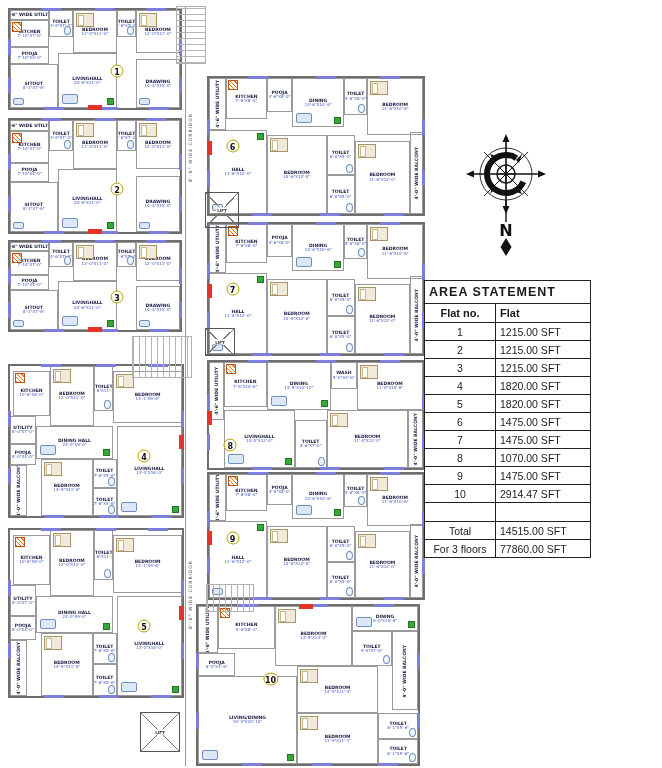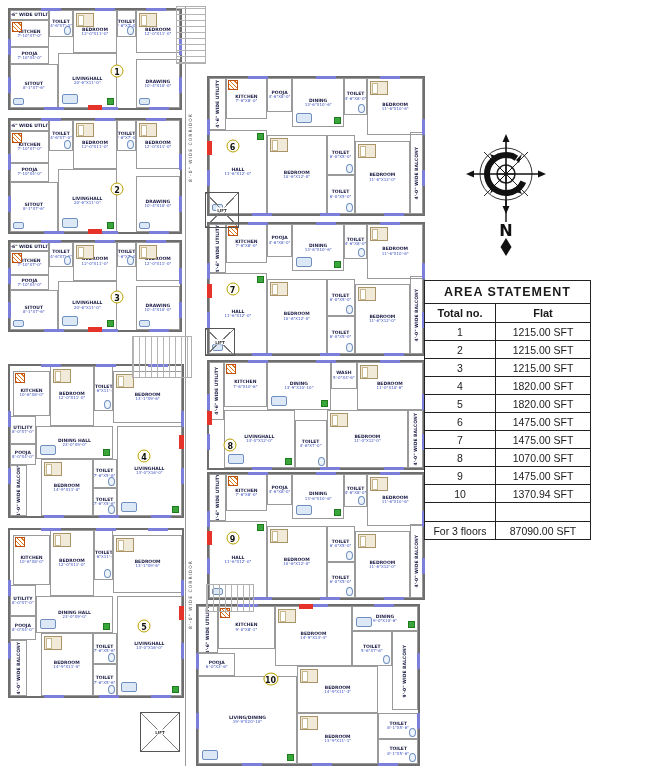--- a/index.html
+++ b/index.html
@@ -30,21 +30,21 @@
      linear-gradient(to top right,transparent calc(50% - 0.5px),#777 calc(50% - 0.5px),#777 calc(50% + 0.5px),transparent calc(50% + 0.5px)),
      linear-gradient(to bottom right,transparent calc(50% - 0.5px),#777 calc(50% - 0.5px),#777 calc(50% + 0.5px),transparent calc(50% + 0.5px));}
   .lift span{position:absolute;left:50%;top:50%;transform:translate(-50%,-50%);background:#fff;
      font-size:4px;font-weight:700;color:#333;padding:0 1px;}
   .cor-label{position:absolute;writing-mode:vertical-rl;transform:rotate(180deg);font-size:4.5px;
      letter-spacing:1px;color:#444;white-space:nowrap;}
   .corline{position:absolute;width:1px;background:#9a9a9a;}
   
   #area-table{position:absolute;left:424px;top:280px;width:167px;border-collapse:collapse;
      font-family:"Liberation Sans",sans-serif;color:#1a1a1a;background:#fff;}
-  #area-table td,#area-table th{border:1px solid #222;padding:0 4px;height:17px;font-size:10.5px;text-align:center;}
+  #area-table td,#area-table th{border:1px solid #222;padding:0 4px;height:17px;font-size:10.5px;text-align:left;}
   #area-table .title{font-size:12.5px;font-weight:700;height:22px;letter-spacing:1px;}
   #area-table .hdr{font-size:11px;font-weight:700;height:18px;}
   #area-table .lft{text-align:center;width:62px;}
   #area-table .blank td{height:18px;}
   #compass{position:absolute;left:464px;top:130px;}
 </style>
 </head>
 <body>
 
 <div id="canvas">
@@ -776,21 +776,21 @@
     <text x="42" y="106" text-anchor="middle" font-size="16" font-weight="bold" font-family="DejaVu Sans, sans-serif" fill="#111">N</text>
     <polygon points="42,108 47.5,117 42,126 36.5,117" fill="#111"></polygon>
   </svg>
 
   <table id="area-table">
     <tbody>
       <tr>
           <td class="title" colspan="2">AREA STATEMENT</td>
         </tr>
       <tr>
-        <th class="hdr lft">Total no.</th>
+        <th class="hdr lft">Flat no.</th>
         <th class="hdr">Flat</th>
       </tr>
       </tbody>
       <tbody id="area-rows">
         <tr>
           <td class="lft">1</td>
           <td>1215.00 SFT</td>
         </tr>
         <tr>
           <td class="lft">2</td>
@@ -819,28 +819,32 @@
         <tr>
           <td class="lft">8</td>
           <td>1070.00 SFT</td>
         </tr>
         <tr>
           <td class="lft">9</td>
           <td>1475.00 SFT</td>
         </tr>
         <tr>
           <td class="lft">10</td>
-          <td>1370.94 SFT</td>
+          <td>2914.47 SFT</td>
         </tr>
       </tbody>
       <tbody>
         <tr class="blank">
           <td></td>
           <td></td>
         </tr>
       <tr>
+        <td class="lft">Total</td>
+        <td>14515.00 SFT</td>
+      </tr>
+      <tr>
         <td class="lft">For 3 floors</td>
-        <td>87090.00 SFT</td>
+        <td>77860.00 SFT</td>
       </tr>
     </tbody>
   </table>
 
 </div>
 
 </body></html>

